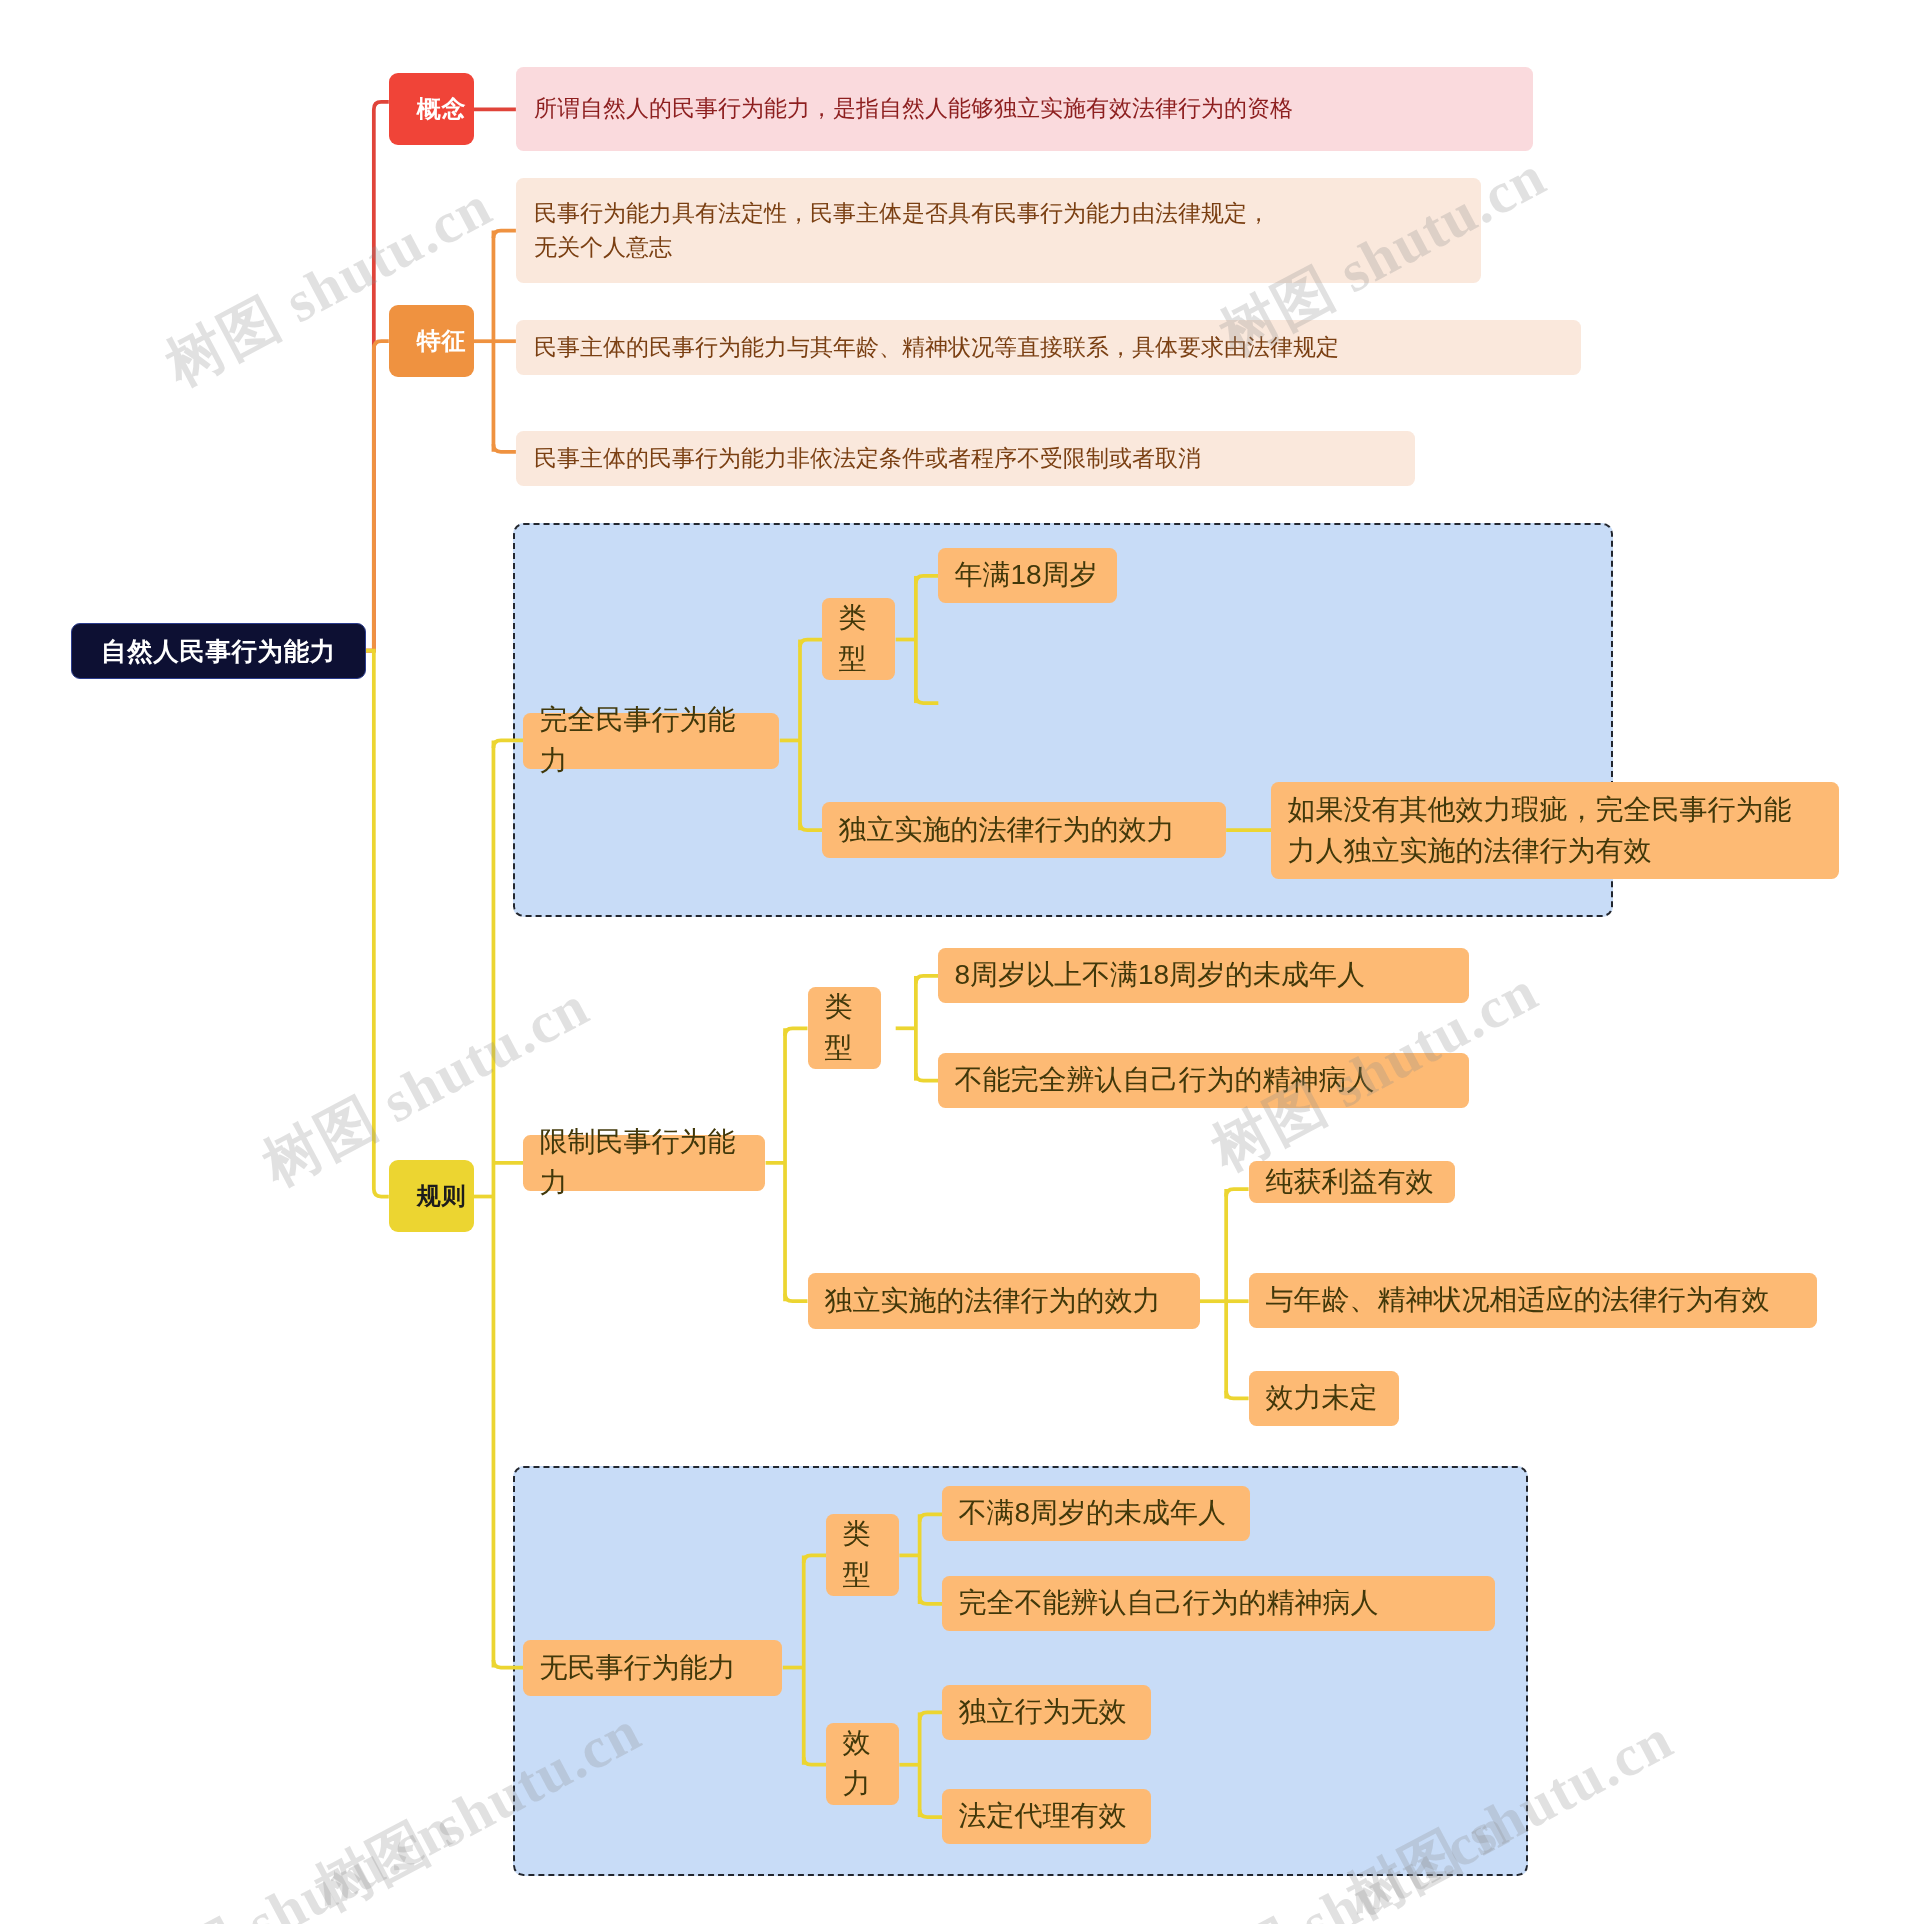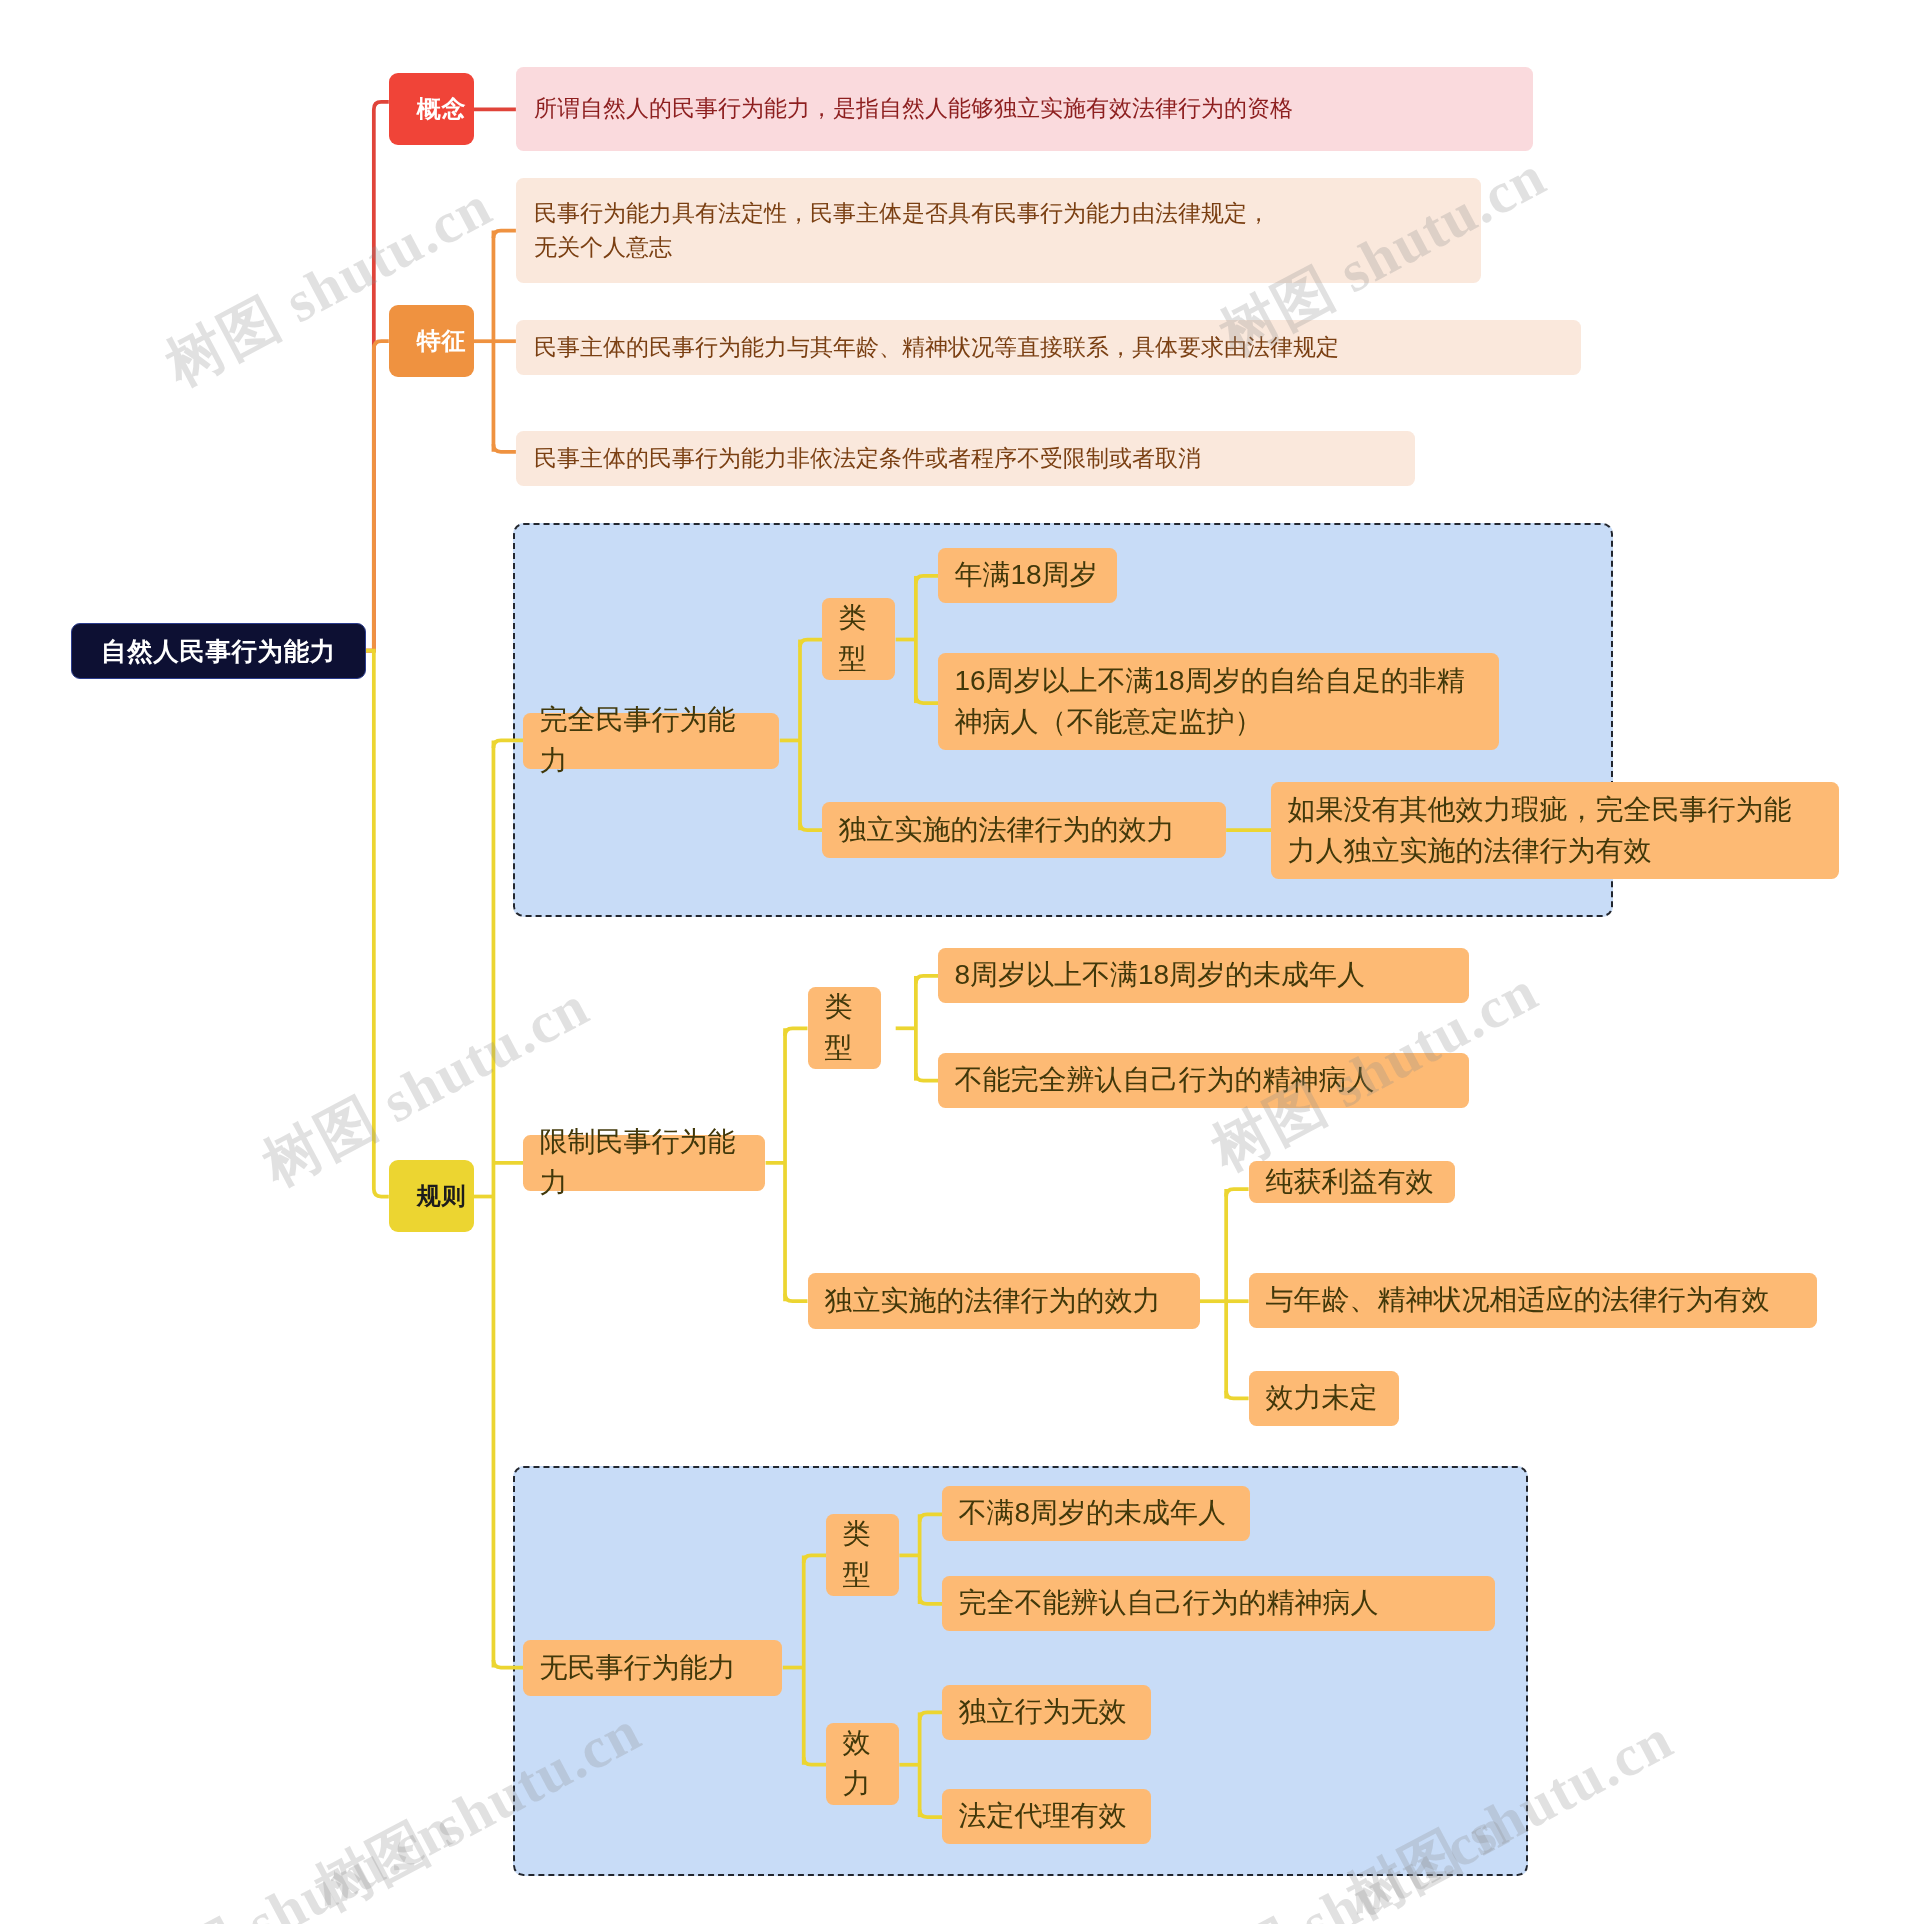--- a/index.html
+++ b/index.html
@@ -209,24 +209,20 @@
 
   <div class="node leaf-cream" style="left:523px; top:713px; width:256px; height:56px;">
     <span>完全民事行为能力</span>
   </div>
   <div class="node leaf-cream" style="left:822px; top:598px; width:73px; height:82px; justify-content:center;">
     <span>类型</span>
   </div>
   <div class="node leaf-cream" style="left:938px; top:548px; width:179px; height:55px;">
     <span>年满18周岁</span>
   </div>
-  <div class="node leaf-cream multiline" style="left:938px; top:653px; width:561px; height:97px;">
-    <span>16周岁以上不满18周岁的自给自足的非精
-神病人（不能意定监护）</span>
-  </div>
   <div class="node leaf-cream" style="left:822px; top:802px; width:404px; height:56px;">
     <span>独立实施的法律行为的效力</span>
   </div>
   <div class="node leaf-cream multiline" style="left:1271px; top:782px; width:568px; height:97px;">
     <span>如果没有其他效力瑕疵，完全民事行为能
 力人独立实施的法律行为有效</span>
   </div>
 
   <div class="node leaf-cream" style="left:523px; top:1135px; width:242px; height:56px;">
     <span>限制民事行为能力</span>

